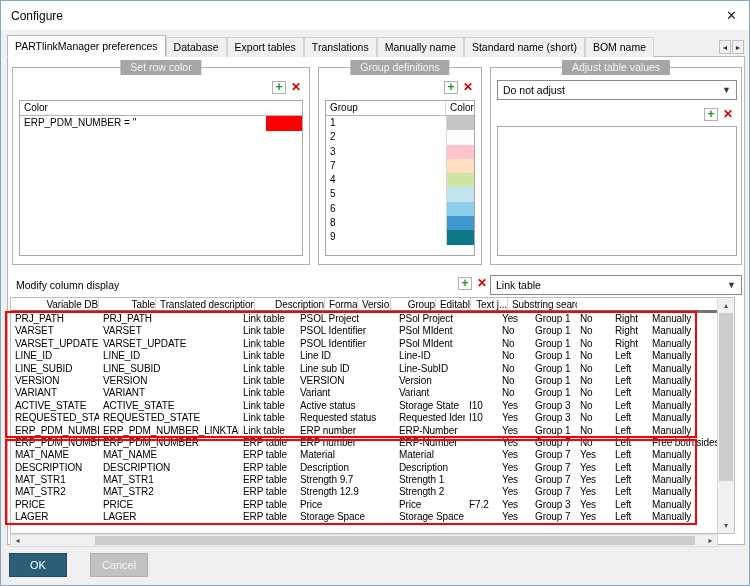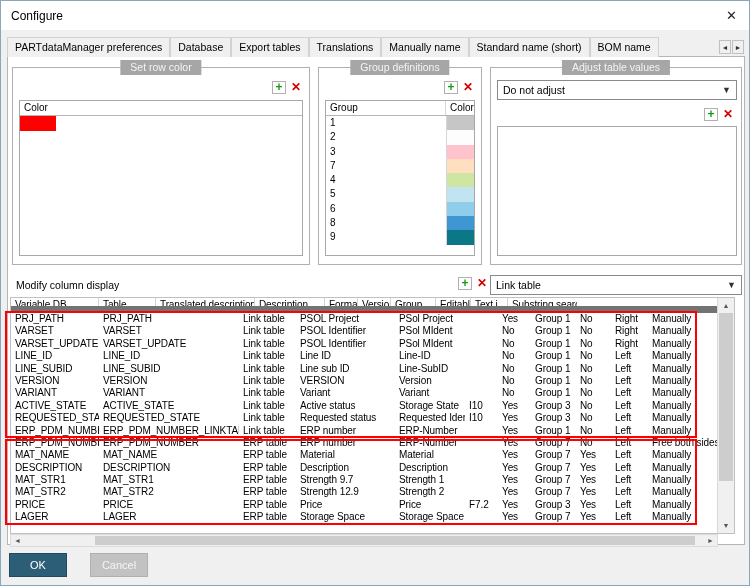--- a/index.html
+++ b/index.html
@@ -48,21 +48,21 @@
   .combo { position:absolute; height:20px; background:#fff; border:1px solid #8a8a8a; font-size:10.5px; cursor:pointer; }
   .combo .val { position:absolute; left:5px; top:3px; white-space:nowrap; }
   .combo .arrow { position:absolute; right:5px; top:4px; font-size:9px; color:#333; }
 
   
   .modify-label { position:absolute; left:8px; top:222px; font-size:10.5px; color:#000; }
   .modify-tools { position:absolute; left:450px; top:220px; display:flex; gap:5px; align-items:center; }
 
   
   .main-table { position:absolute; left:2px; top:240px; width:725px; height:237px; border:1px solid #c0c0c0; background:#fff; }
-  .m-header { display:flex; height:15px; border-bottom:7px solid #737373; }
+  .m-header { display:flex; height:15px; border-bottom:3px solid #737373;text-align:right; }
   .m-header .th { display:block; position:relative; font-size:10px; letter-spacing:-0.1px; line-height:14px; padding-left:4px;
                   border-right:1px solid #d6d6d6; overflow:hidden; white-space:nowrap; cursor:pointer; }
   .m-body { position:absolute; left:0; top:15px; right:17px; bottom:0; overflow:hidden; }
   .tr { display:flex; height:12.4px; }
   .td { display:block; font-size:10px; letter-spacing:-0.1px; line-height:12.4px; padding-left:4px; overflow:hidden; white-space:nowrap; }
 
   
   .vscroll { position:absolute; right:0; top:0; bottom:0; width:17px; background:#f0f0f0; border-left:1px solid #d9d9d9; }
   .vscroll .sarrow { position:absolute; left:0; width:16px; height:15px; font-size:7px; line-height:15px; text-align:center; color:#555; cursor:pointer; }
   .vscroll .up { top:0; }
@@ -88,21 +88,21 @@
 <body>
 
 <div class="dialog">
 
   <div class="titlebar">
     <span class="title">Configure</span>
     <span class="close">✕</span>
   </div>
 
   <div class="tabbar">
-      <div class="tab">PARTdataManager preferences</div>
+      <div class="tab active">PARTlinkManager preferences</div>
       <div class="tab">Database</div>
       <div class="tab">Export tables</div>
       <div class="tab">Translations</div>
       <div class="tab">Manually name</div>
       <div class="tab">Standard name (short)</div>
       <div class="tab">BOM name</div>
     </div>
   <div class="tabscroll">
     <span>◄</span>
     <span>►</span>
@@ -115,20 +115,21 @@
       <div class="gb-toolbar">
         <span class="icon-add">+</span>
         <span class="icon-del">✕</span>
       </div>
       <div class="mini-table" style="left:6px; top:32px; width:284px; bottom:8px;">
         <div class="mt-header">
           <span style="width:36px; border-right:none;">Color</span>
         </div>
         <div id="rowcolor-body">
             <div class="mt-row">
+              <span class="mt-cell" style="width: 246px;">ERP_PDM_NUMBER = ''</span>
               <span class="mt-cell" style="width: 36px; background: rgb(255, 0, 0);"></span>
             </div>
           </div>
       </div>
     </div>
 
     <div class="groupbox" style="left:310px; top:10px; width:164px; height:198px;">
       <div class="gb-caption">Group definitions</div>
       <div class="gb-toolbar">
         <span class="icon-add">+</span>

